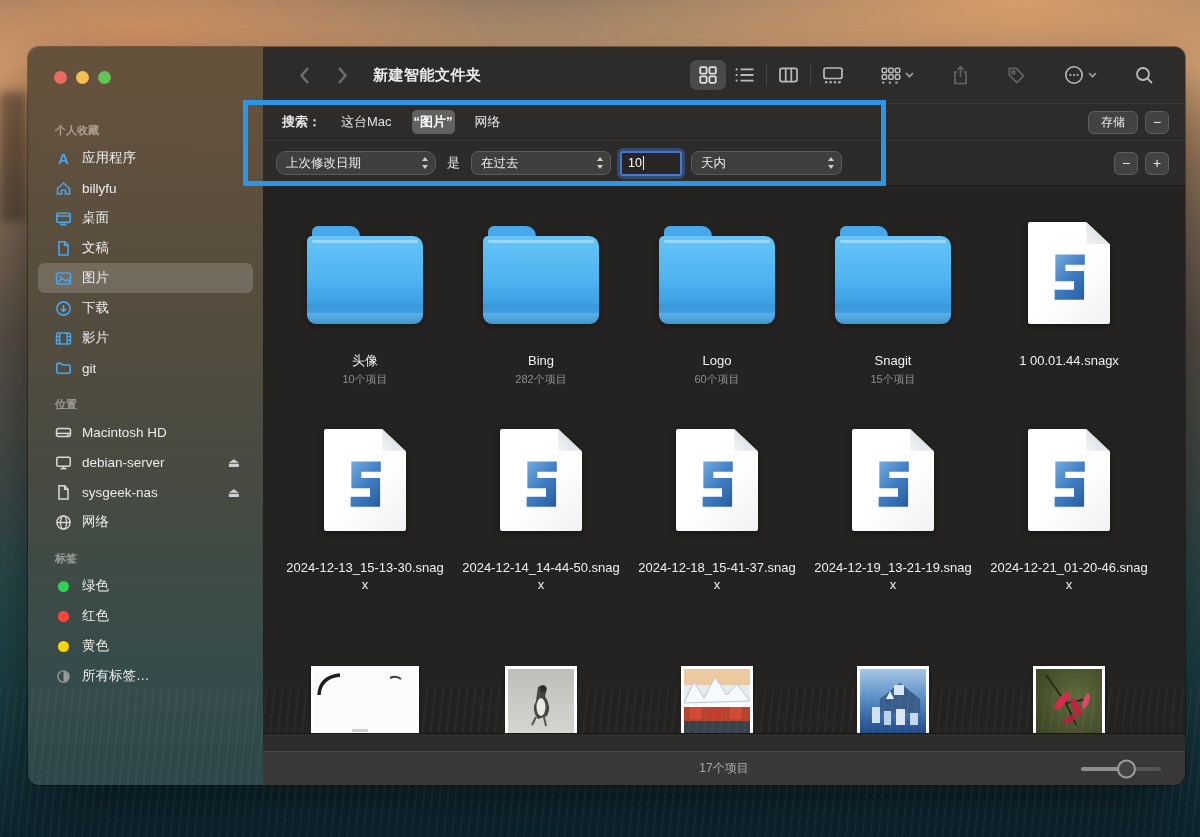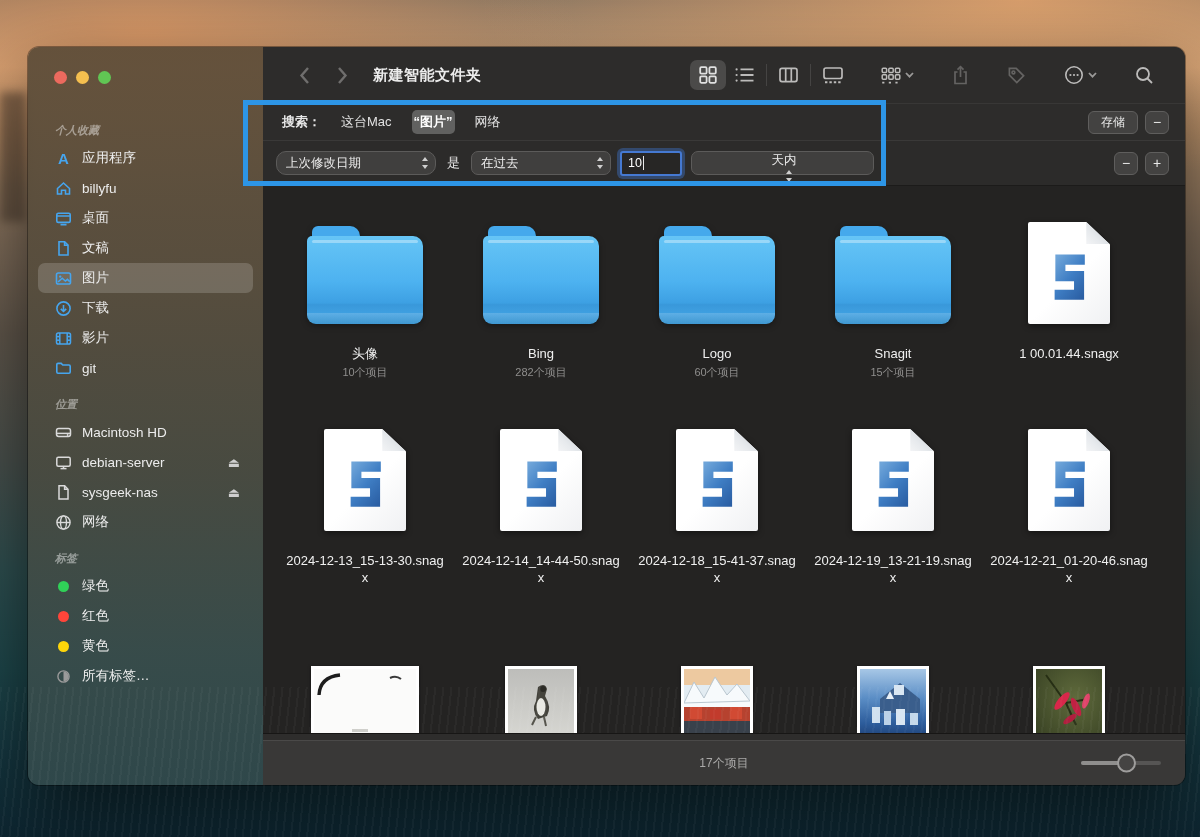--- a/index.html
+++ b/index.html
@@ -29,21 +29,21 @@
   
   .sidebar {
     width:235px; flex:0 0 235px; position:relative;
     background:linear-gradient(180deg, rgba(92,76,56,.93) 0%, rgba(86,76,60,.92) 30%, rgba(72,74,64,.92) 58%, rgba(58,76,74,.9) 82%, rgba(50,74,76,.9) 100%);
     padding-top:62px;
   }
   .traffic { position:absolute; top:24px; left:26px; display:flex; gap:9px; }
   .tl { width:13px; height:13px; border-radius:50%; }
   .tl.red{ background:#ec6a5e; } .tl.yel{ background:#f5bf4f; } .tl.grn{ background:#61c554; }
 
-  .sec-label { color:rgba(255,255,255,.45); font-size:11px; font-weight:bold; padding:0 0 5px 27px; margin-top:14px;font-style:italic; }
+  .sec-label { color:rgba(255,255,255,.45); font-size:11px; font-weight:bold; padding:0 0 5px 27px; margin-top:14px; }
   .sec-label:first-of-type { margin-top:0; }
   .sb-item {
     display:flex; align-items:center; gap:9px; height:30px; margin:0 10px; padding:0 7px 0 16px;
     border-radius:7px; color:#ececec; font-size:13.5px; position:relative;
   }
   .sb-item.sel { background:rgba(255,255,255,.17); }
   .sb-ico { width:19px; display:flex; justify-content:center; align-items:center; flex:0 0 19px; }
   .sb-ico svg { display:block; }
   .sb-txt { white-space:nowrap; overflow:hidden; text-overflow:ellipsis; }
   .eject { margin-left:auto; color:#cfcfcf; font-size:13px; padding-right:6px; }
@@ -85,36 +85,36 @@
     padding:0 16px 0 13px; background:#2c2b2a; border-bottom:1px solid #1c1b1a;
   }
   .dropdown {
     height:24px; background:#403f3e; border:1px solid #5c5b5a; border-radius:7px;
     display:flex; align-items:center; color:#ececec; font-size:12.5px; padding:0 6px 0 9px;
   }
   .dropdown .dd-txt { flex:1; }
   .dd-steppers { margin-left:10px; display:flex; }
   .dd-field { width:160px;border-radius:10px; }
   .dd-op { width:140px;gap:39px; }
-  .dd-unit { width:183px;flex-direction:column; }
+  .dd-unit { width:151px; }
   .crit-verb { color:#e8e8e8; font-size:13px; margin:0 2px; }
   .num-input {
     width:62px; height:25px; background:#272625; border:2px solid #4579d2; border-radius:3px;
     box-shadow:0 0 0 3px rgba(62,120,210,.4); color:#fff; font-size:12.5px;
     display:flex; align-items:center; padding-left:6px;
   }
   .caret { display:inline-block; width:1px; height:14px; background:#e8e8e8; margin-left:1px; }
 
   
   .content { position:relative; flex:1; background:#242322; overflow:hidden; }
   .grid-row { position:absolute; left:0; display:grid; grid-template-columns:repeat(5,176px); padding-left:14px; justify-items:center; }
   .row1 { top:32px; } .row2 { top:239px; } .row3 { top:480px; }
   .cell { display:flex; flex-direction:column; align-items:center; width:168px; }
   .icon-area { height:106px; display:flex; align-items:flex-end; justify-content:center; }
-  .item-name { margin-top:21px; color:#f0f0f0; font-size:13px; text-align:center; line-height:17px; max-width:162px; word-break:break-all; }
+  .item-name { margin-top:28px; color:#f0f0f0; font-size:13px; text-align:center; line-height:17px; max-width:162px; word-break:break-all; }
   .item-count { margin-top:3px; color:#8f8e8d; font-size:11px; }
 
   
   .folder { width:116px; height:98px; position:relative; filter:drop-shadow(0 2px 3px rgba(0,0,0,.35)); }
   .folder .tab { position:absolute; top:0; left:5px; width:48px; height:22px; border-radius:6px 10px 0 0; background:#45a9ec; }
   .folder .fbody {
     position:absolute; top:10px; left:0; right:0; bottom:0; border-radius:5px 10px 9px 9px;
     background:linear-gradient(180deg,#66c5f6 0%,#4db2f0 52%,#3da0e3 76%,#3998da 78%,#46a9e9 100%);
   }
   .folder .fbody::before { content:""; position:absolute; top:4px; left:5px; right:5px; height:3px; border-radius:2px; background:rgba(255,255,255,.35); }
@@ -126,21 +126,21 @@
   .page .fold { position:absolute; top:0; right:0; width:29%; height:22%; background:linear-gradient(225deg,#c5cbd1 0%,#e7eaed 65%,#f3f4f6 100%); clip-path:polygon(0 0,100% 100%,0 100%); }
   .page .slogo { position:absolute; left:50%; top:56%; transform:translate(-50%,-50%); }
 
   
   .thumb { background:#fff; padding:3px; box-shadow:0 1px 3px rgba(0,0,0,.5); }
   .thumb svg { display:block; }
 
   
   .bottom-strip { position:absolute; left:0; right:0; bottom:34px; height:18px; background:#2e2d2c; border-top:1px solid #171615; z-index:3; }
   .statusbar {
-    position:absolute; left:0; right:0; bottom:0; height:45px; background:#393837; border-top:1px solid #4a4948;
+    position:absolute; left:0; right:0; bottom:0; height:34px; background:#393837; border-top:1px solid #4a4948;
     display:flex; align-items:center; justify-content:center; z-index:4;
   }
   .status-text { color:#aaa9a8; font-size:12px; }
   .zoom-slider { position:absolute; right:24px; top:50%; transform:translateY(-50%); width:80px; height:20px; display:flex; align-items:center; }
   .zs-track { position:absolute; left:0; right:0; height:4px; border-radius:2px; background:#58">
   </style>
   <style>
   .zs-track { position:absolute; left:0; right:0; height:4px; border-radius:2px; background:#565554; }
   .zs-fill { position:absolute; left:0; width:46px; height:4px; border-radius:2px; background:#8f8e8d; }
   .zs-thumb { position:absolute; left:36px; top:50%; transform:translateY(-50%); width:19px; height:19px; border-radius:50%; background:#454443; border:2px solid #9e9d9c; }

